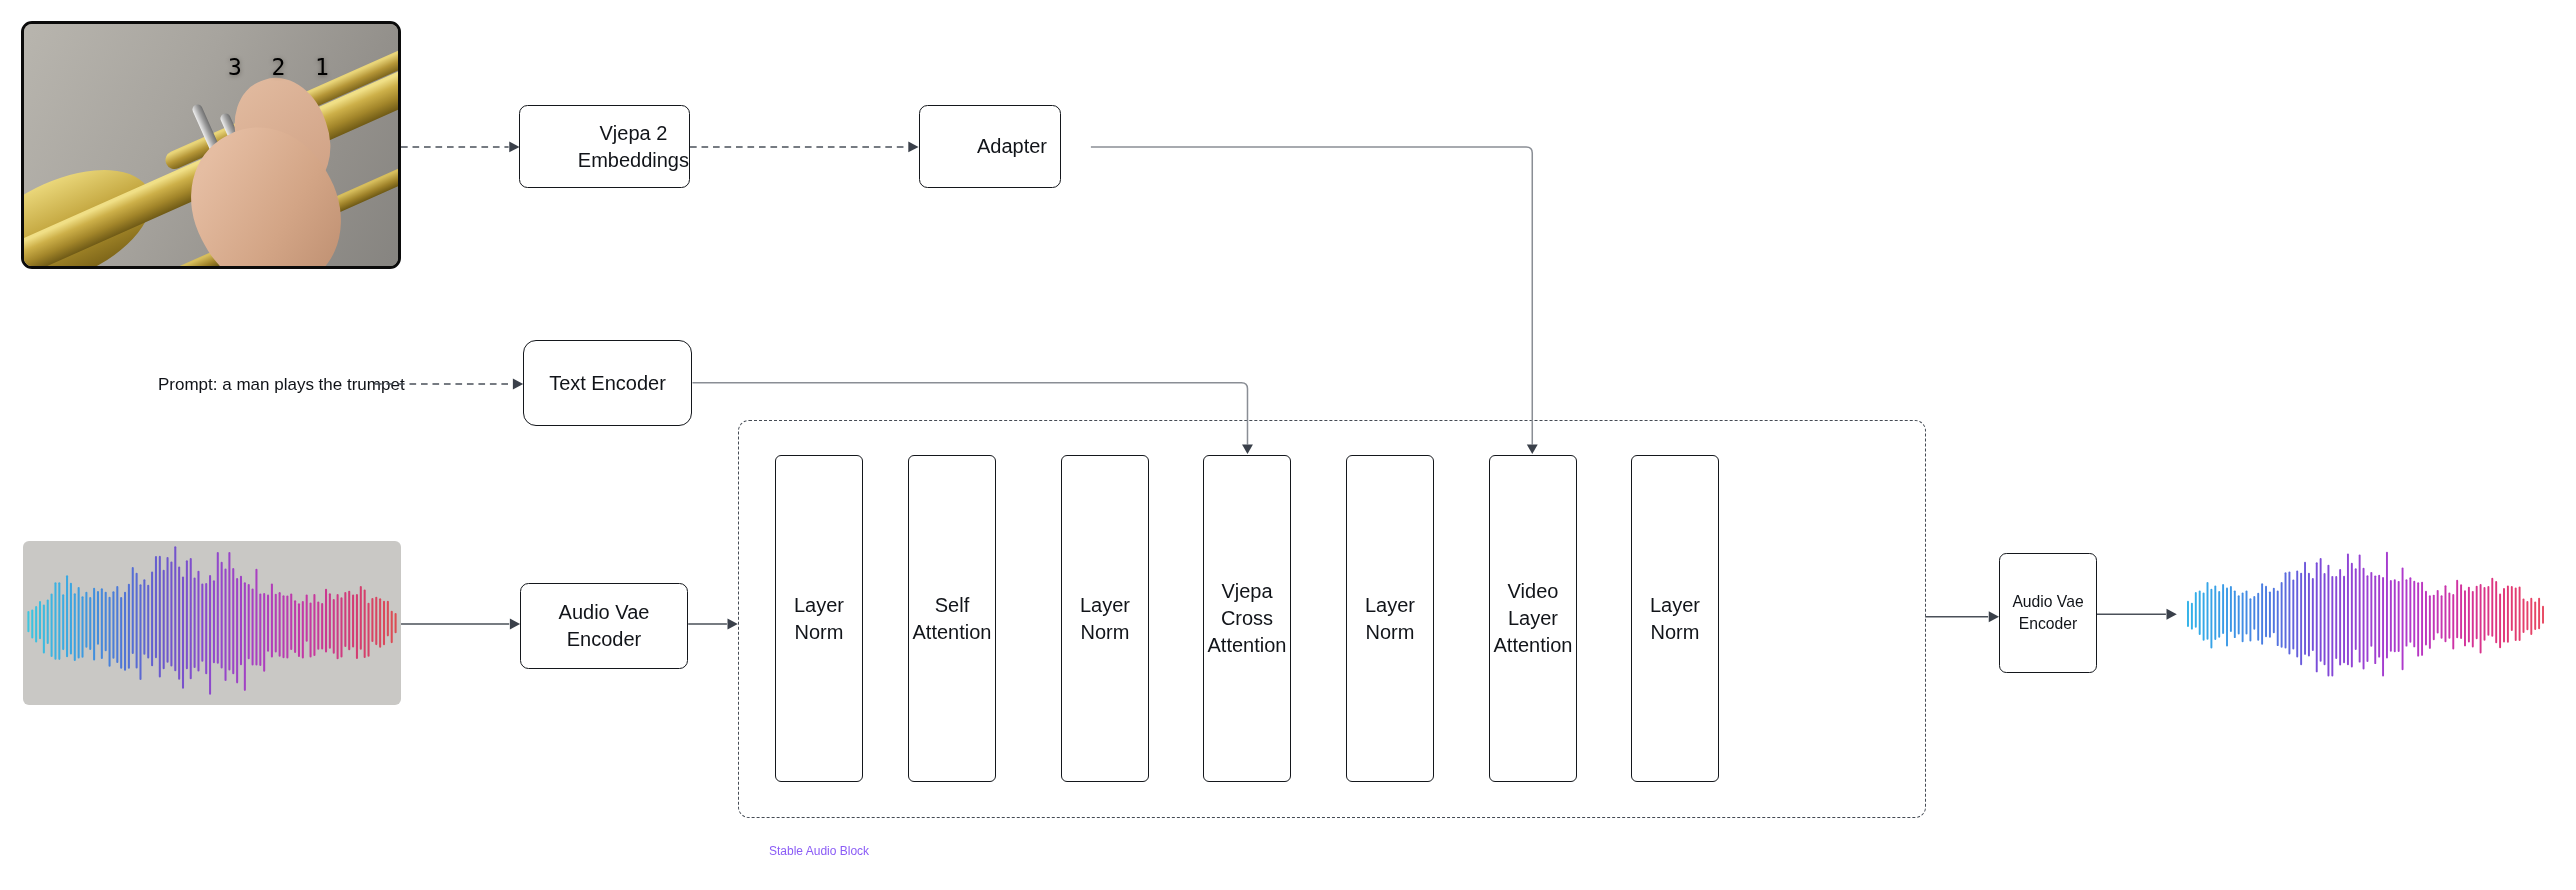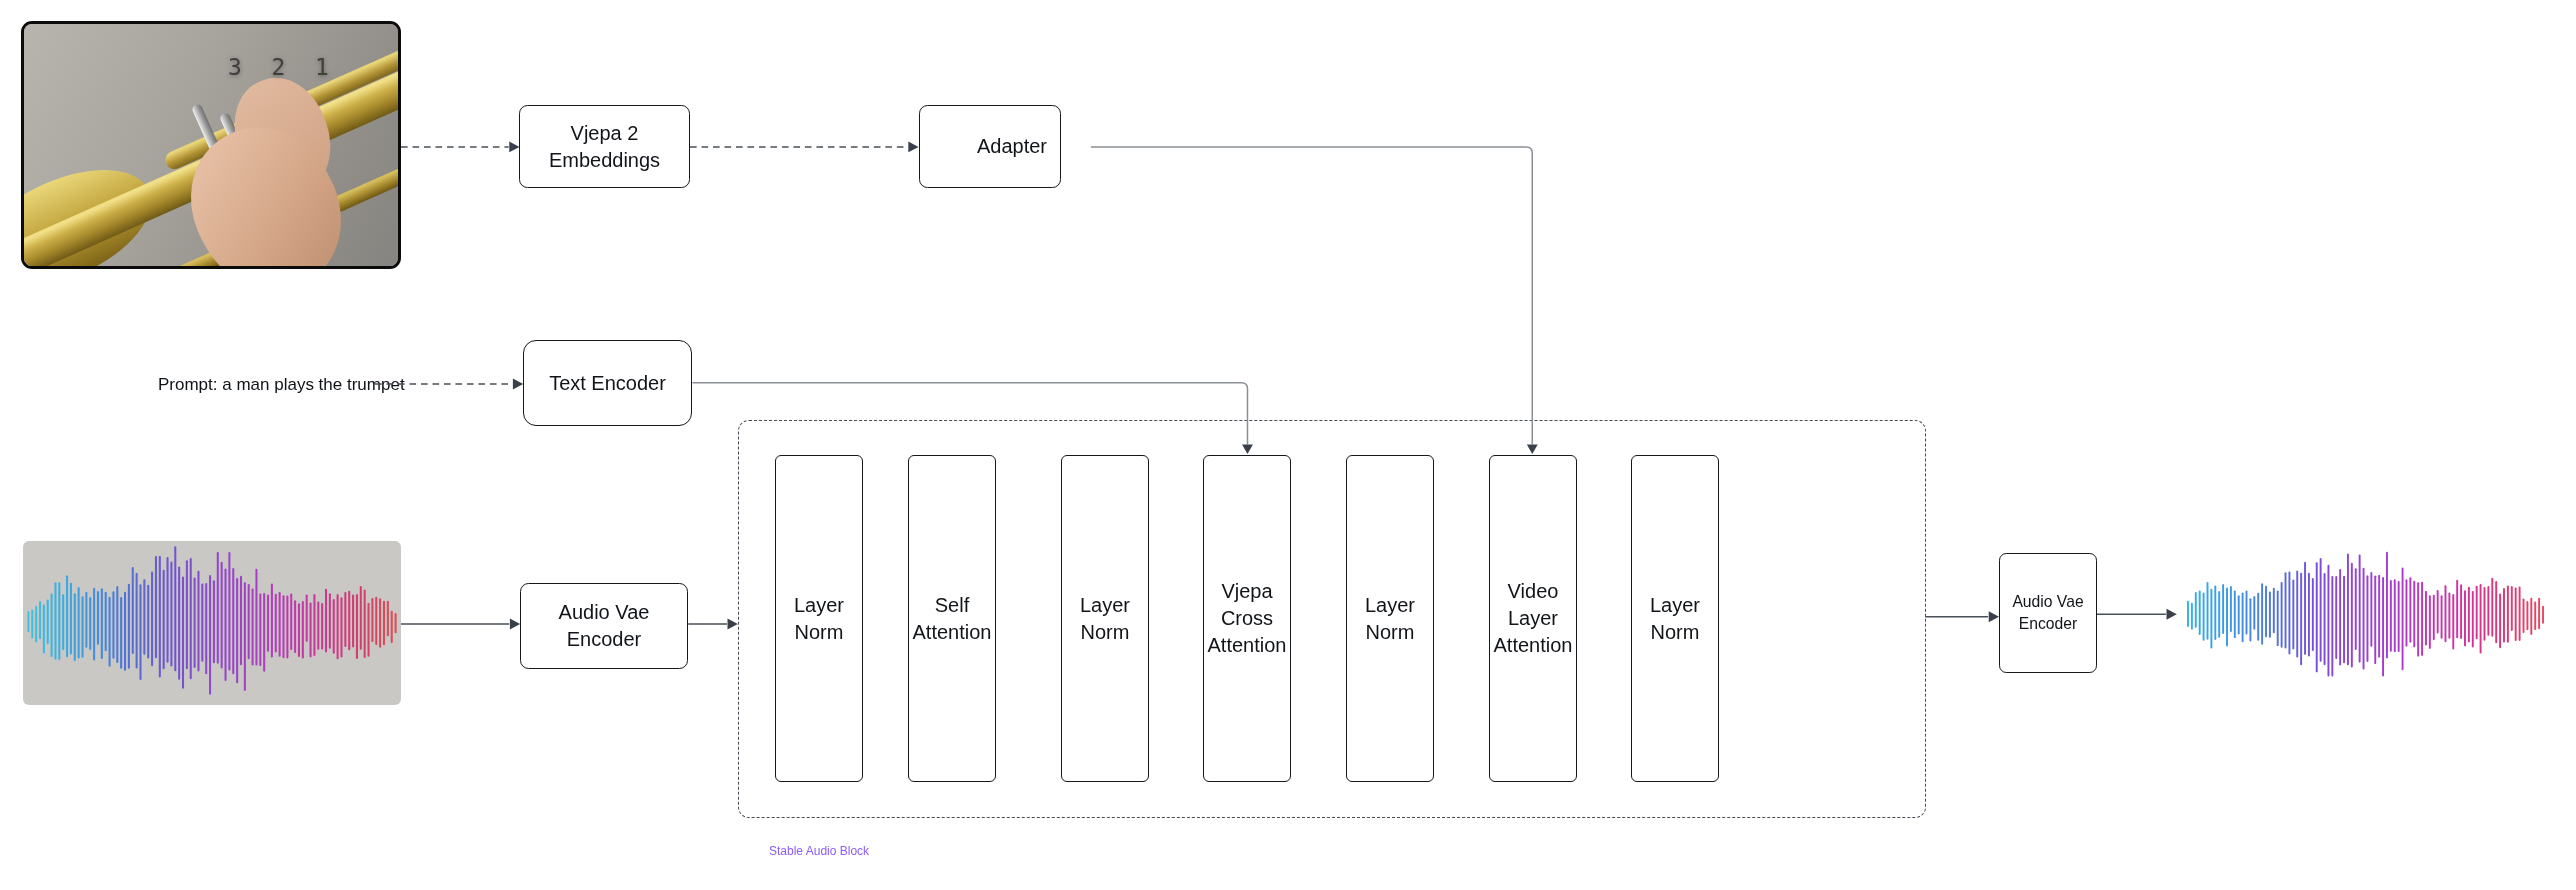--- a/index.html
+++ b/index.html
@@ -20,27 +20,27 @@
   .vt-tube-lower{left:142px;top:191px;width:260px;height:15.7px;border-radius:8.5px;transform:rotate(-24deg);
            background:linear-gradient(180deg,#d6bd5c 10%,#a0832a 60%,#6d5814);}
   .vt-valve{width:10.3px;height:91px;border-radius:4.8px;transform:rotate(-24deg);
            background:linear-gradient(90deg,#efefef,#9b9b9b 60%,#6f6f6f);}
   .vt-v1{left:185px;top:77px;} .vt-v2{left:213px;top:86px;} .vt-v3{left:241px;top:94px;}
   .vt-hand-back{left:213px;top:53px;width:91px;height:118px;border-radius:48%;transform:rotate(-20deg);
            background:linear-gradient(160deg,#e2bb a0,#cfa083);background:linear-gradient(160deg,#e2bba0,#cfa083);}
   .vt-hand-front{left:171px;top:102px;width:142px;height:166px;border-radius:48%;transform:rotate(-28deg);
            background:linear-gradient(150deg,#e5bda2 15%,#d3a586 60%,#bc8d6f);}
   .vt-countdown{left:204px;top:30px;font-family:"DejaVu Sans Mono",monospace;font-size:23px;
-           letter-spacing:7.9px;color:#404040;text-shadow:0 0.6px 4.2px rgba(50,45,38,.5);white-space:pre;}
+           letter-spacing:7.9px;color:#000000;text-shadow:0 0.6px 4.2px rgba(50,45,38,.5);white-space:pre;}
 
   
   .node{position:absolute;background:#ffffff;border:1.8px solid #14171c;border-radius:8.5px;
         display:flex;align-items:center;justify-content:center;text-align:center;box-sizing:border-box;}
   .node-label{font-size:20px;line-height:27px;white-space:pre-line;color:#111419;}
-  .node-vjepa{left:519px;top:105px;width:171px;height:83px;}
+  .node-vjepa{left:519px;top:105px;width:171px;height:83px;justify-content:flex-end;}
   .node-adapter{left:919px;top:105px;width:142px;height:83px;padding-left:44px;}
   .node-text-encoder{left:523px;top:340px;width:169px;height:86px;border-radius:13px;}
   .node-audio-vae{left:520px;top:583px;width:168px;height:86px;}
   .node-audio-vae-out{left:1999px;top:553px;width:98px;height:120px;border-radius:7.3px;}
   .node-audio-vae-out .node-label{font-size:15.7px;line-height:22.4px;}
 
   
   .prompt-label{position:absolute;left:158px;top:375px;font-size:17px;color:#101318;}
 
   

